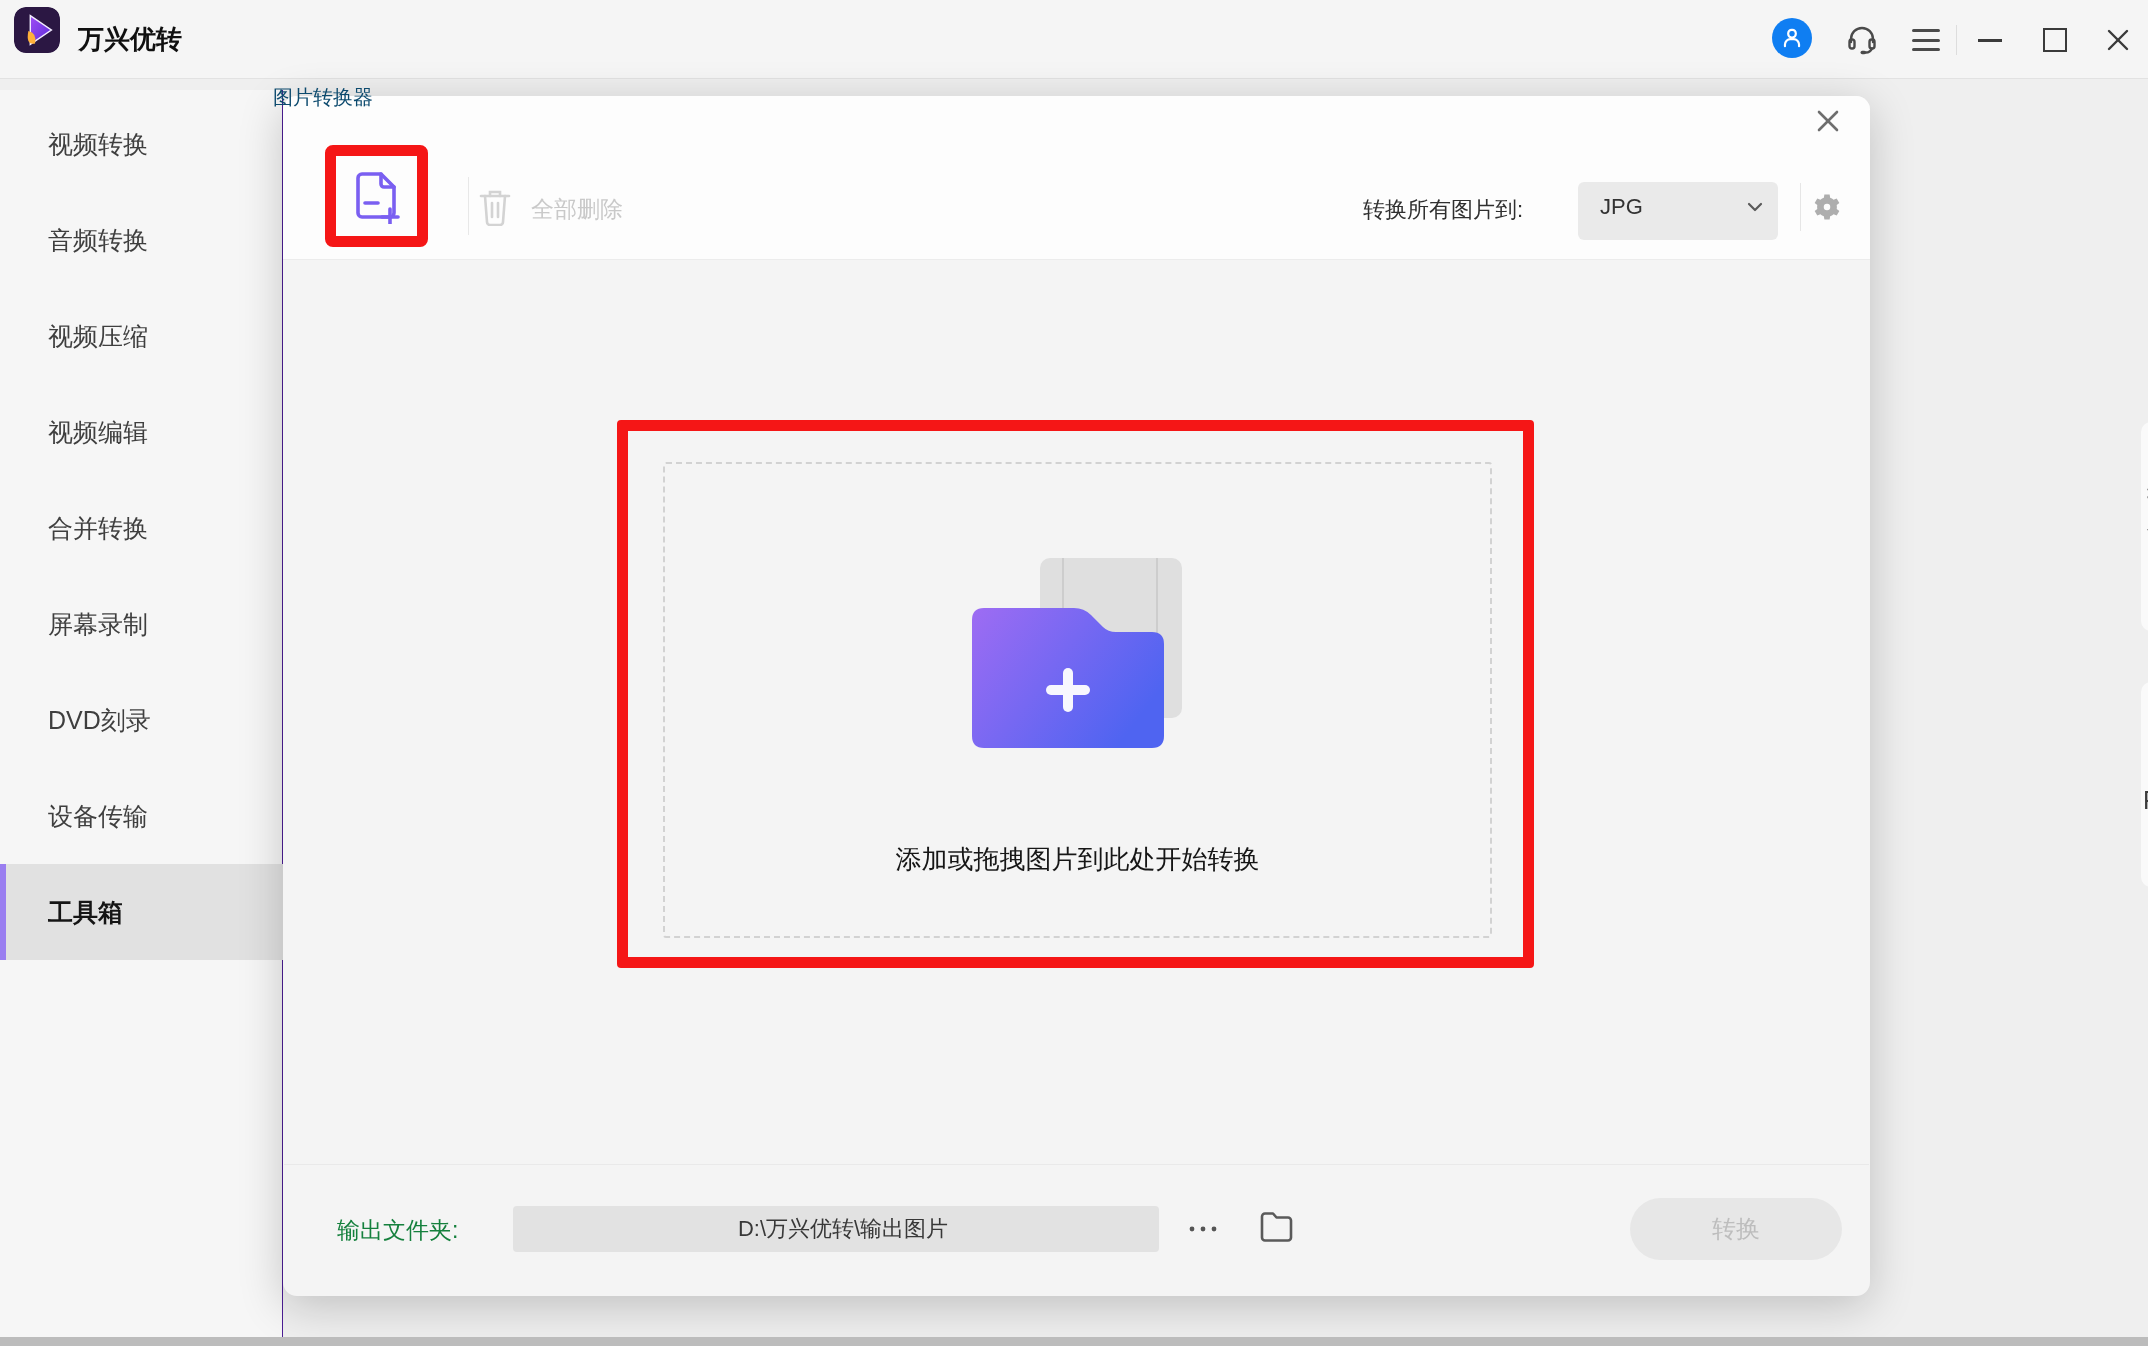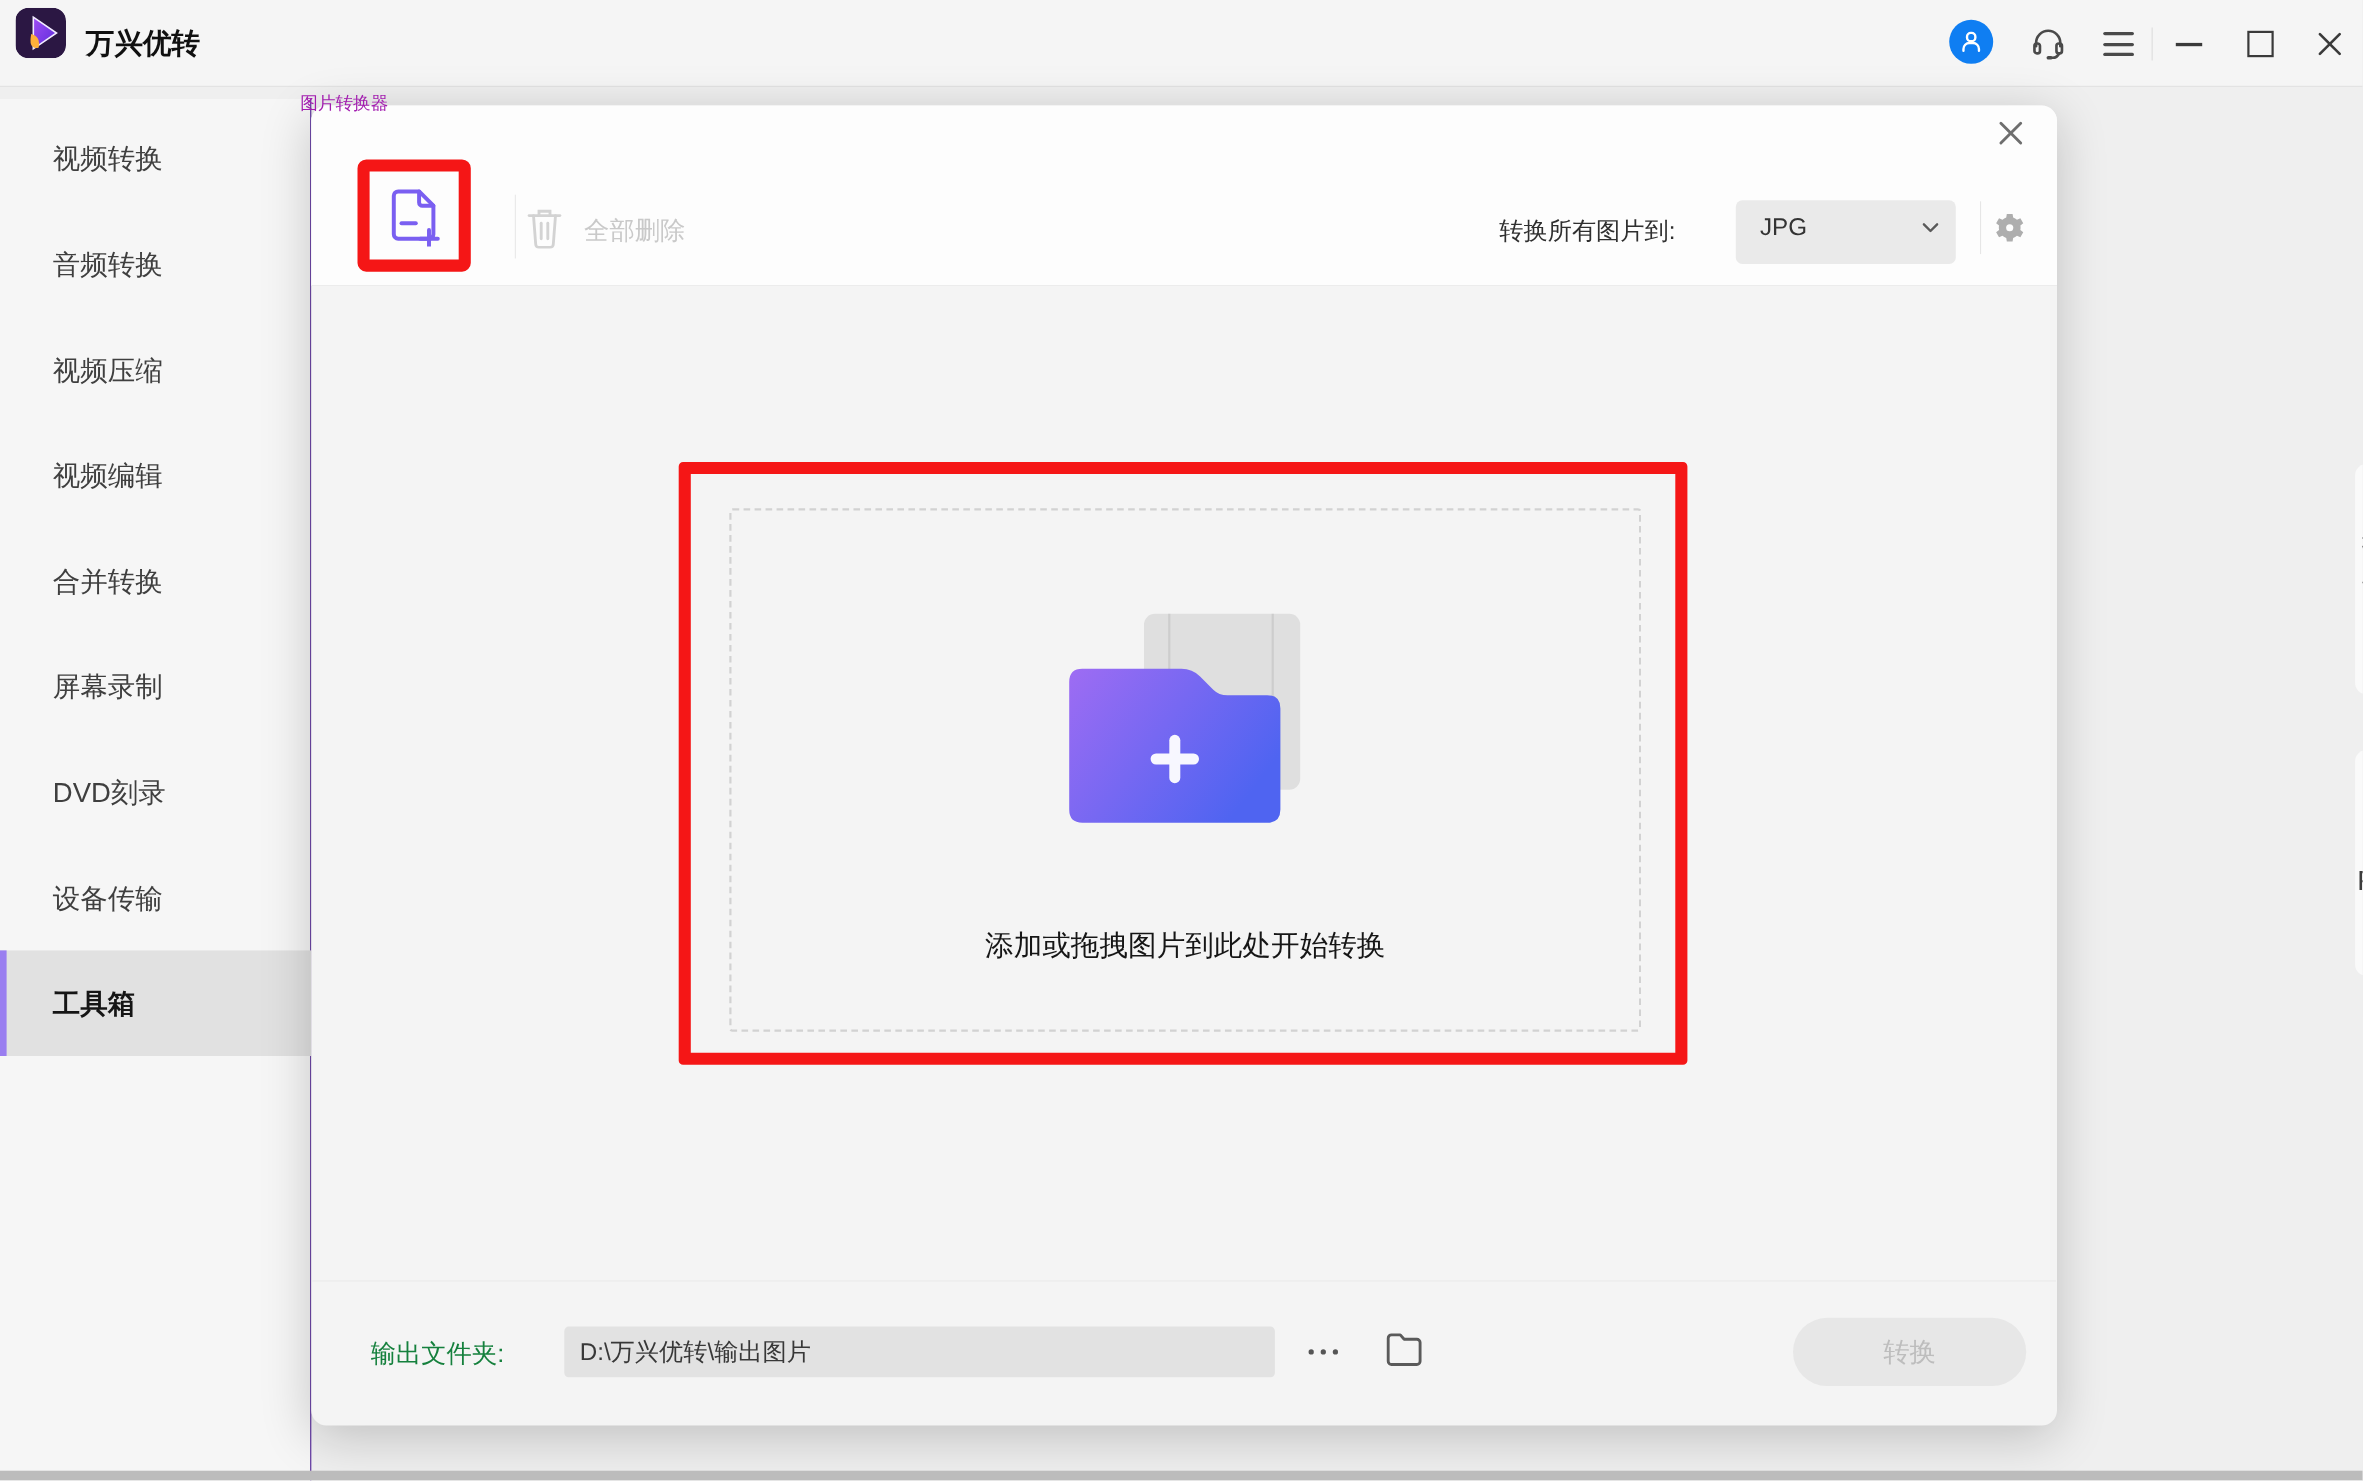--- a/index.html
+++ b/index.html
@@ -31,21 +31,21 @@
   
   .main-bg { position:absolute; left:283px; top:79px; width:1865px; height:1267px; background:#efefef; }
   .bg-card { position:absolute; background:#fafafa; border-radius:10px; overflow:hidden; }
   .bg-card.c1 { left:1858px; top:343px; width:200px; height:209px; }
   .bg-card.c2 { left:1858px; top:603px; width:200px; height:205px; }
   .bg-card .l1 { position:absolute; left:6px; top:56px; font-size:26px; color:#2b2b2b; white-space:nowrap; }
   .bg-card .l2 { position:absolute; left:6px; top:94px; font-size:25px; color:#4a4a4a; white-space:nowrap; }
   .bg-card.c2 .l1 { top:102px; left:2px; font-size:25px; color:#3d3d3d; }
 
   
-  .modal-title { position:absolute; left:273px; top:84px; font-size:16px; color:#a21caf; z-index:60; }
+  .modal-title { position:absolute; left:273px; top:84px; font-size:20px; color:#0c4a6e; z-index:60; }
   .modal { position:absolute; left:283px; top:96px; width:1587px; height:1200px; background:#f4f4f4; border-radius:14px; box-shadow:0 10px 46px rgba(0,0,0,.20); z-index:10; }
   .m-toolbar { position:absolute; left:0; top:0; width:1587px; height:164px; background:#fdfdfd; border-bottom:1px solid #ececec; border-radius:14px 14px 0 0; }
   .annot { position:absolute; border:11px solid #f51616; z-index:40; pointer-events:none; }
   .annot.box1 { left:42px; top:49px; width:103px; height:102px; border-radius:8px; }
   .annot.box2 { left:334px; top:324px; width:917px; height:548px; border-radius:4px; }
   .add-file-btn { position:absolute; left:69px; top:74px; width:48px; height:52px; cursor:pointer; }
   .tb-div { position:absolute; left:185px; top:81px; width:1px; height:58px; background:#e8e8e8; }
   .trash { position:absolute; left:196px; top:92px; width:32px; height:38px; color:#d3d3d3; }
   .del-all { position:absolute; left:248px; top:98px; font-size:23px; color:#c9c9c9; }
   .cv-label { position:absolute; left:1080px; top:99px; font-size:22px; color:#2f2f2f; }
@@ -57,21 +57,21 @@
   .m-close { position:absolute; left:1531px; top:11px; width:28px; height:28px; color:#6e6e6e; cursor:pointer; }
 
   .dashed-zone { position:absolute; left:380px; top:366px; width:829px; height:476px; border:2px dashed #d2d2d2; border-radius:3px; cursor:pointer; }
   .stack { position:absolute; left:757px; top:462px; width:142px; height:160px; background:#dfdfdf; border-radius:10px; }
   .stack i { position:absolute; top:0; width:2px; height:160px; background:#cdcdcd; }
   .folder-svg { position:absolute; left:683px; top:504px; width:204px; height:152px; }
   .hint { position:absolute; left:380px; top:746px; width:829px; text-align:center; font-size:26px; color:#161616; }
 
   .f-div { position:absolute; left:1px; top:1068px; width:1585px; height:1px; background:#e9e9e9; }
   .out-label { position:absolute; left:54px; top:1119px; font-size:23px; color:#15803d; }
-  .out-input { position:absolute; left:230px; top:1110px; width:646px; height:46px; background:#e2e2e2; border:none; border-radius:4px; padding-left:14px; font-size:22px; color:#383838; font-family:"Liberation Sans", sans-serif; }
+  .out-input { position:absolute; left:230px; top:1110px; width:646px; height:46px; background:#e2e2e2; border:none; border-radius:4px; padding-left:14px; font-size:22px; color:#383838; font-family:"Liberation Sans", sans-serif;text-align:center; }
   .ellipsis { position:absolute; left:895px; top:1110px; width:50px; height:46px; display:flex; align-items:center; justify-content:center; cursor:pointer; color:#555; }
   .f-folder { position:absolute; left:975px; top:1114px; width:36px; height:34px; color:#5a5a5a; cursor:pointer; }
   .convert-btn { position:absolute; left:1347px; top:1102px; width:212px; height:62px; border:none; border-radius:31px; background:#e7e7e7; color:#bdbdbd; font-size:24px; font-family:"Liberation Sans", sans-serif; cursor:default;text-align:center; }
 
   .bottom-strip { position:absolute; left:0; top:1337px; width:2148px; height:9px; background:#bcbcbc; z-index:50; }
   svg { display:block; }
 </style>
 </head>
 <body>
 

